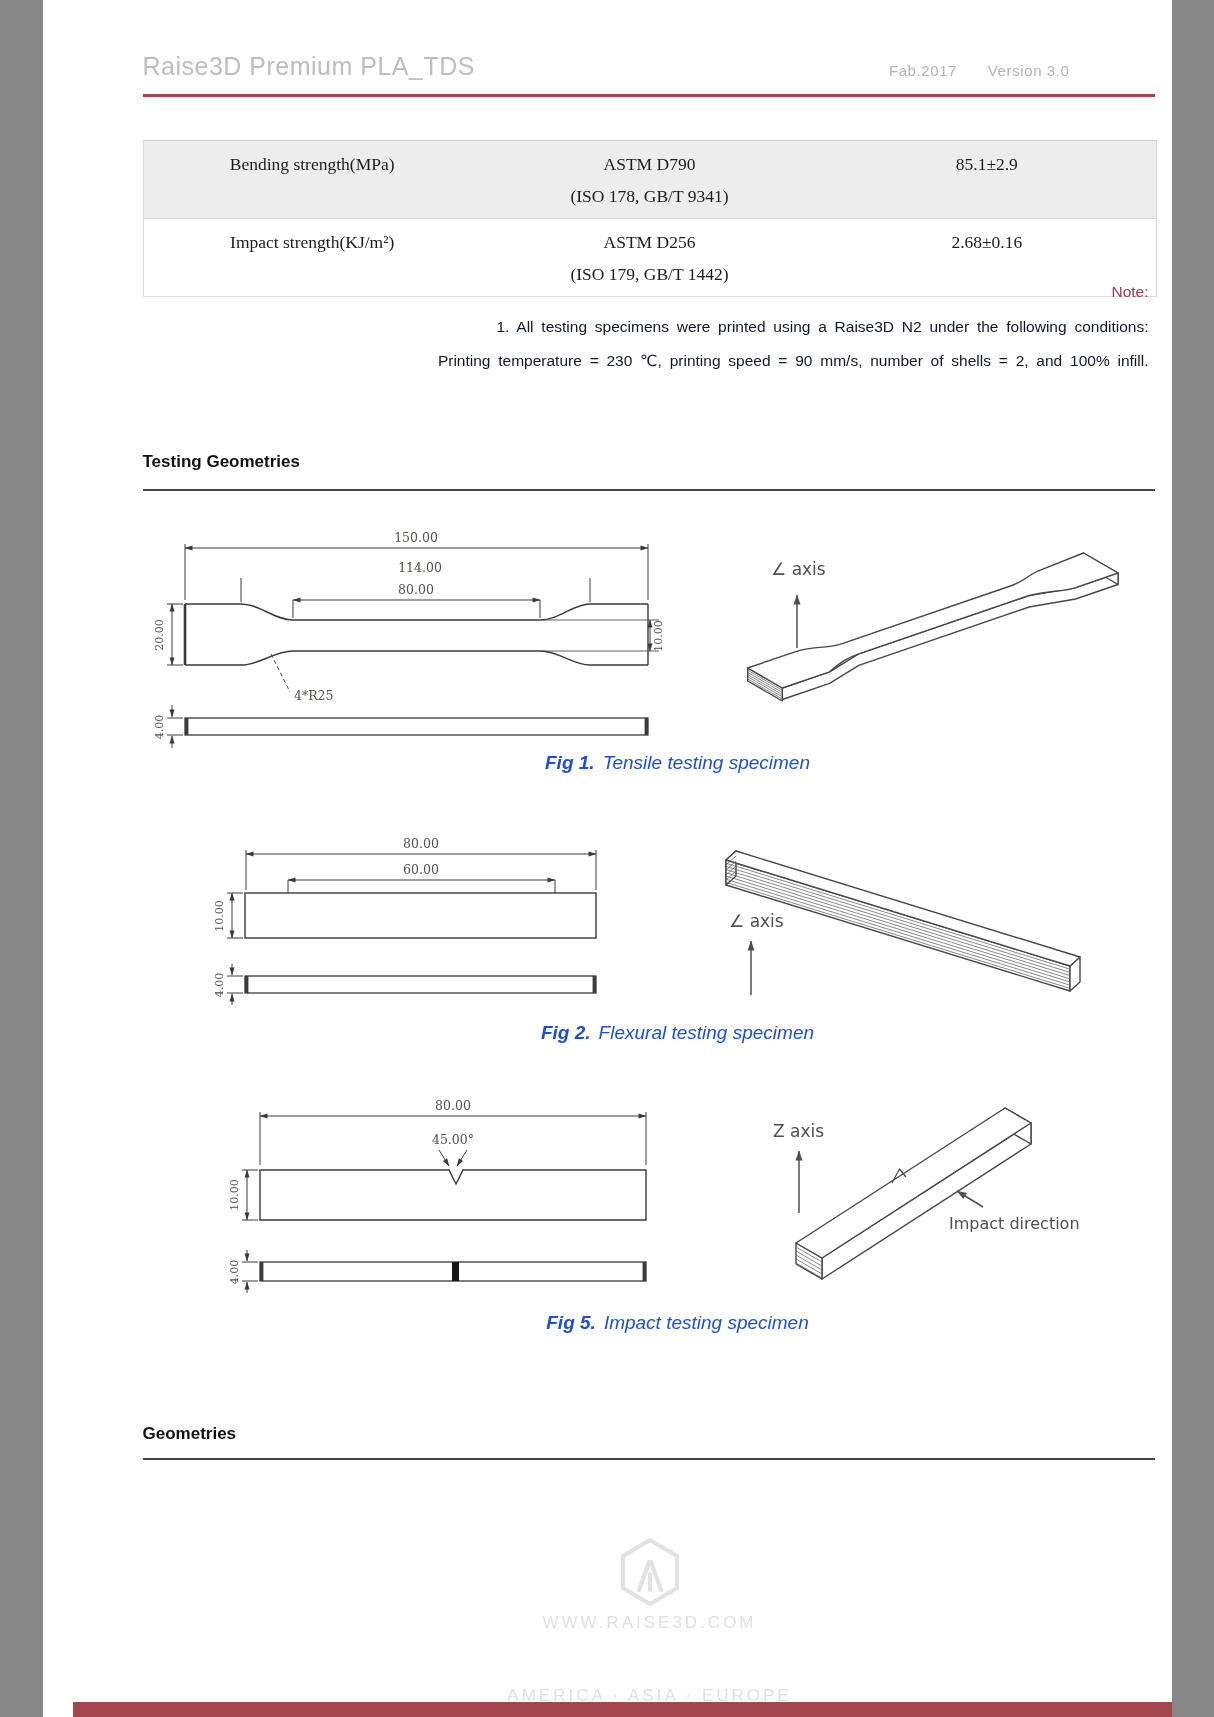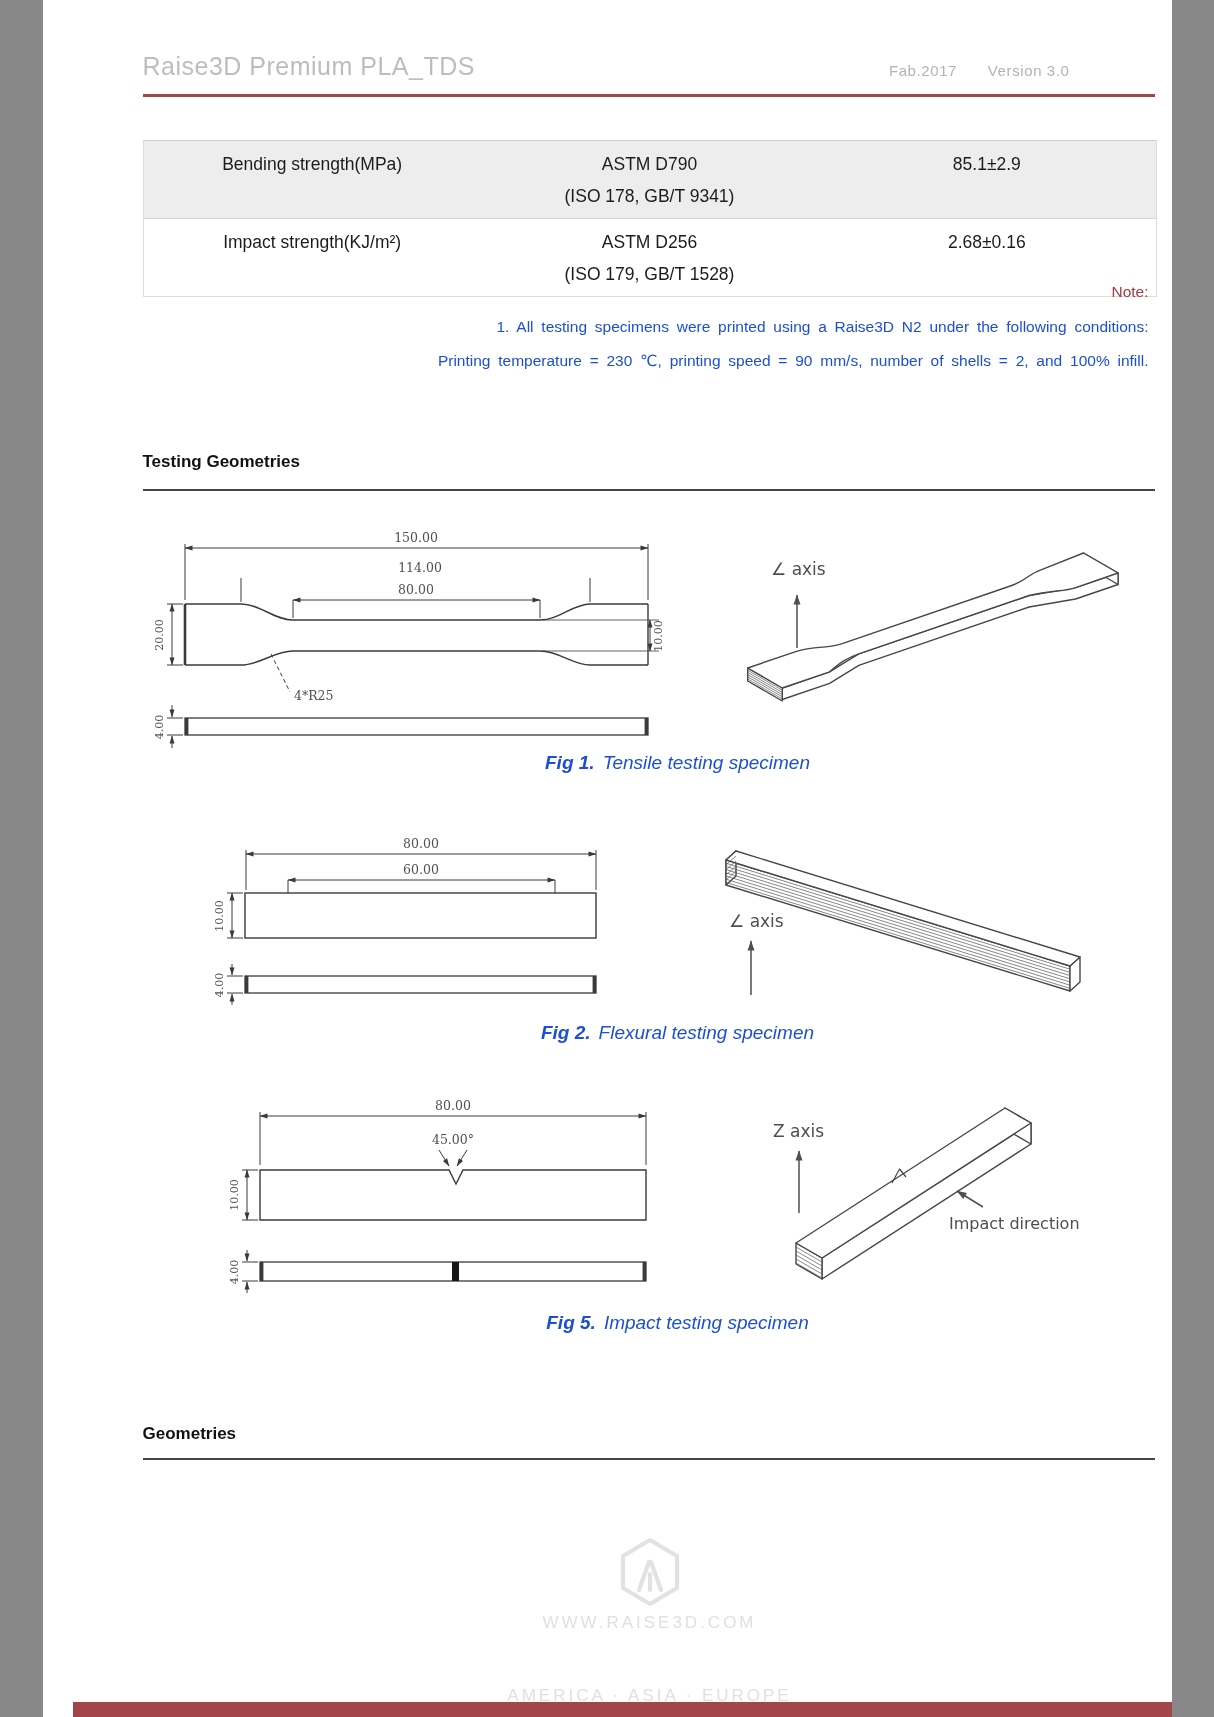--- a/index.html
+++ b/index.html
@@ -8,28 +8,28 @@
     margin:0 auto;font-family:"Liberation Sans",sans-serif;overflow:hidden;
   }
   .abs{position:absolute;}
   
   .hdr-title{left:100px;top:52px;font-size:25px;color:#bdbdbd;letter-spacing:.5px;}
   .hdr-right{right:102px;top:62px;font-size:15px;color:#b3b3b3;letter-spacing:.6px;}
   .hdr-right span{margin-left:26px;text-align:center;}
   .hdr-rule{left:100px;top:94px;width:1012px;height:3px;background:#a4454c;}
   
   .tds-table{left:100px;top:140px;width:1012px;border:1px solid #dcdcdc;border-top:1px solid #cfcfcf;}
-  .t-row{display:grid;grid-template-columns:1fr 1fr 1fr;}
+  .t-row{display:grid;grid-template-columns:1fr 1fr 1fr;font-family:Liberation Serif, serif;}
   .t-row.shade{background:#ededed;border-bottom:1px solid #d6d6d6;}
   .t-cell{text-align:center;color:#1c1c1c;font-size:17.5px;}
   .t-line1{padding-top:11px;line-height:24px;height:24px;}
   .t-line2{padding-top:8px;padding-bottom:10px;line-height:24px;min-height:24px;}
   
   .note-label{left:100px;top:283px;width:1006px;text-align:right;color:#a03a45;font-size:15.5px;}
-  .note-line{left:100px;width:1006px;text-align:right;color:#1d4ed8;font-size:15.5px;word-spacing:3.5px;
+  .note-line{left:100px;width:1006px;text-align:right;color:#0f172a;font-size:15.5px;word-spacing:3.5px;
              font-family:"Liberation Sans","DejaVu Sans",sans-serif;}
   .nl1{top:318px;} .nl2{top:352px;}
   
   .sec-head{left:100px;font-size:17px;font-weight:bold;color:#111;}
   .sec-rule{left:100px;width:1012px;height:2px;background:#454545;}
   
   .caption{left:0;width:1214px;text-align:center;font-style:italic;font-size:19px;color:#1d4ed8;margin-left:28px;}
   .caption .cap-label{font-weight:bold;margin-right:8px;}
   
   .dim{font-family:"DejaVu Serif",serif;font-size:12.5px;fill:#54504a;}
@@ -67,21 +67,21 @@
         <div class="t-line2"></div>
       </div>
     </div>
     <div class="t-row">
       <div class="t-cell">
         <div class="t-line1">Impact strength(KJ/m²)</div>
         <div class="t-line2"></div>
       </div>
       <div class="t-cell">
         <div class="t-line1">ASTM D256</div>
-        <div class="t-line2">(ISO 179, GB/T 1528)</div>
+        <div class="t-line2">(ISO 179, GB/T 1442)</div>
       </div>
       <div class="t-cell">
         <div class="t-line1">2.68±0.16</div>
         <div class="t-line2"></div>
       </div>
     </div>
   </div>
 
   <div class="abs note-label">Note:</div>
   <div class="abs note-line nl1">1.  All testing specimens were printed using a Raise3D N2 under the following conditions:</div>

